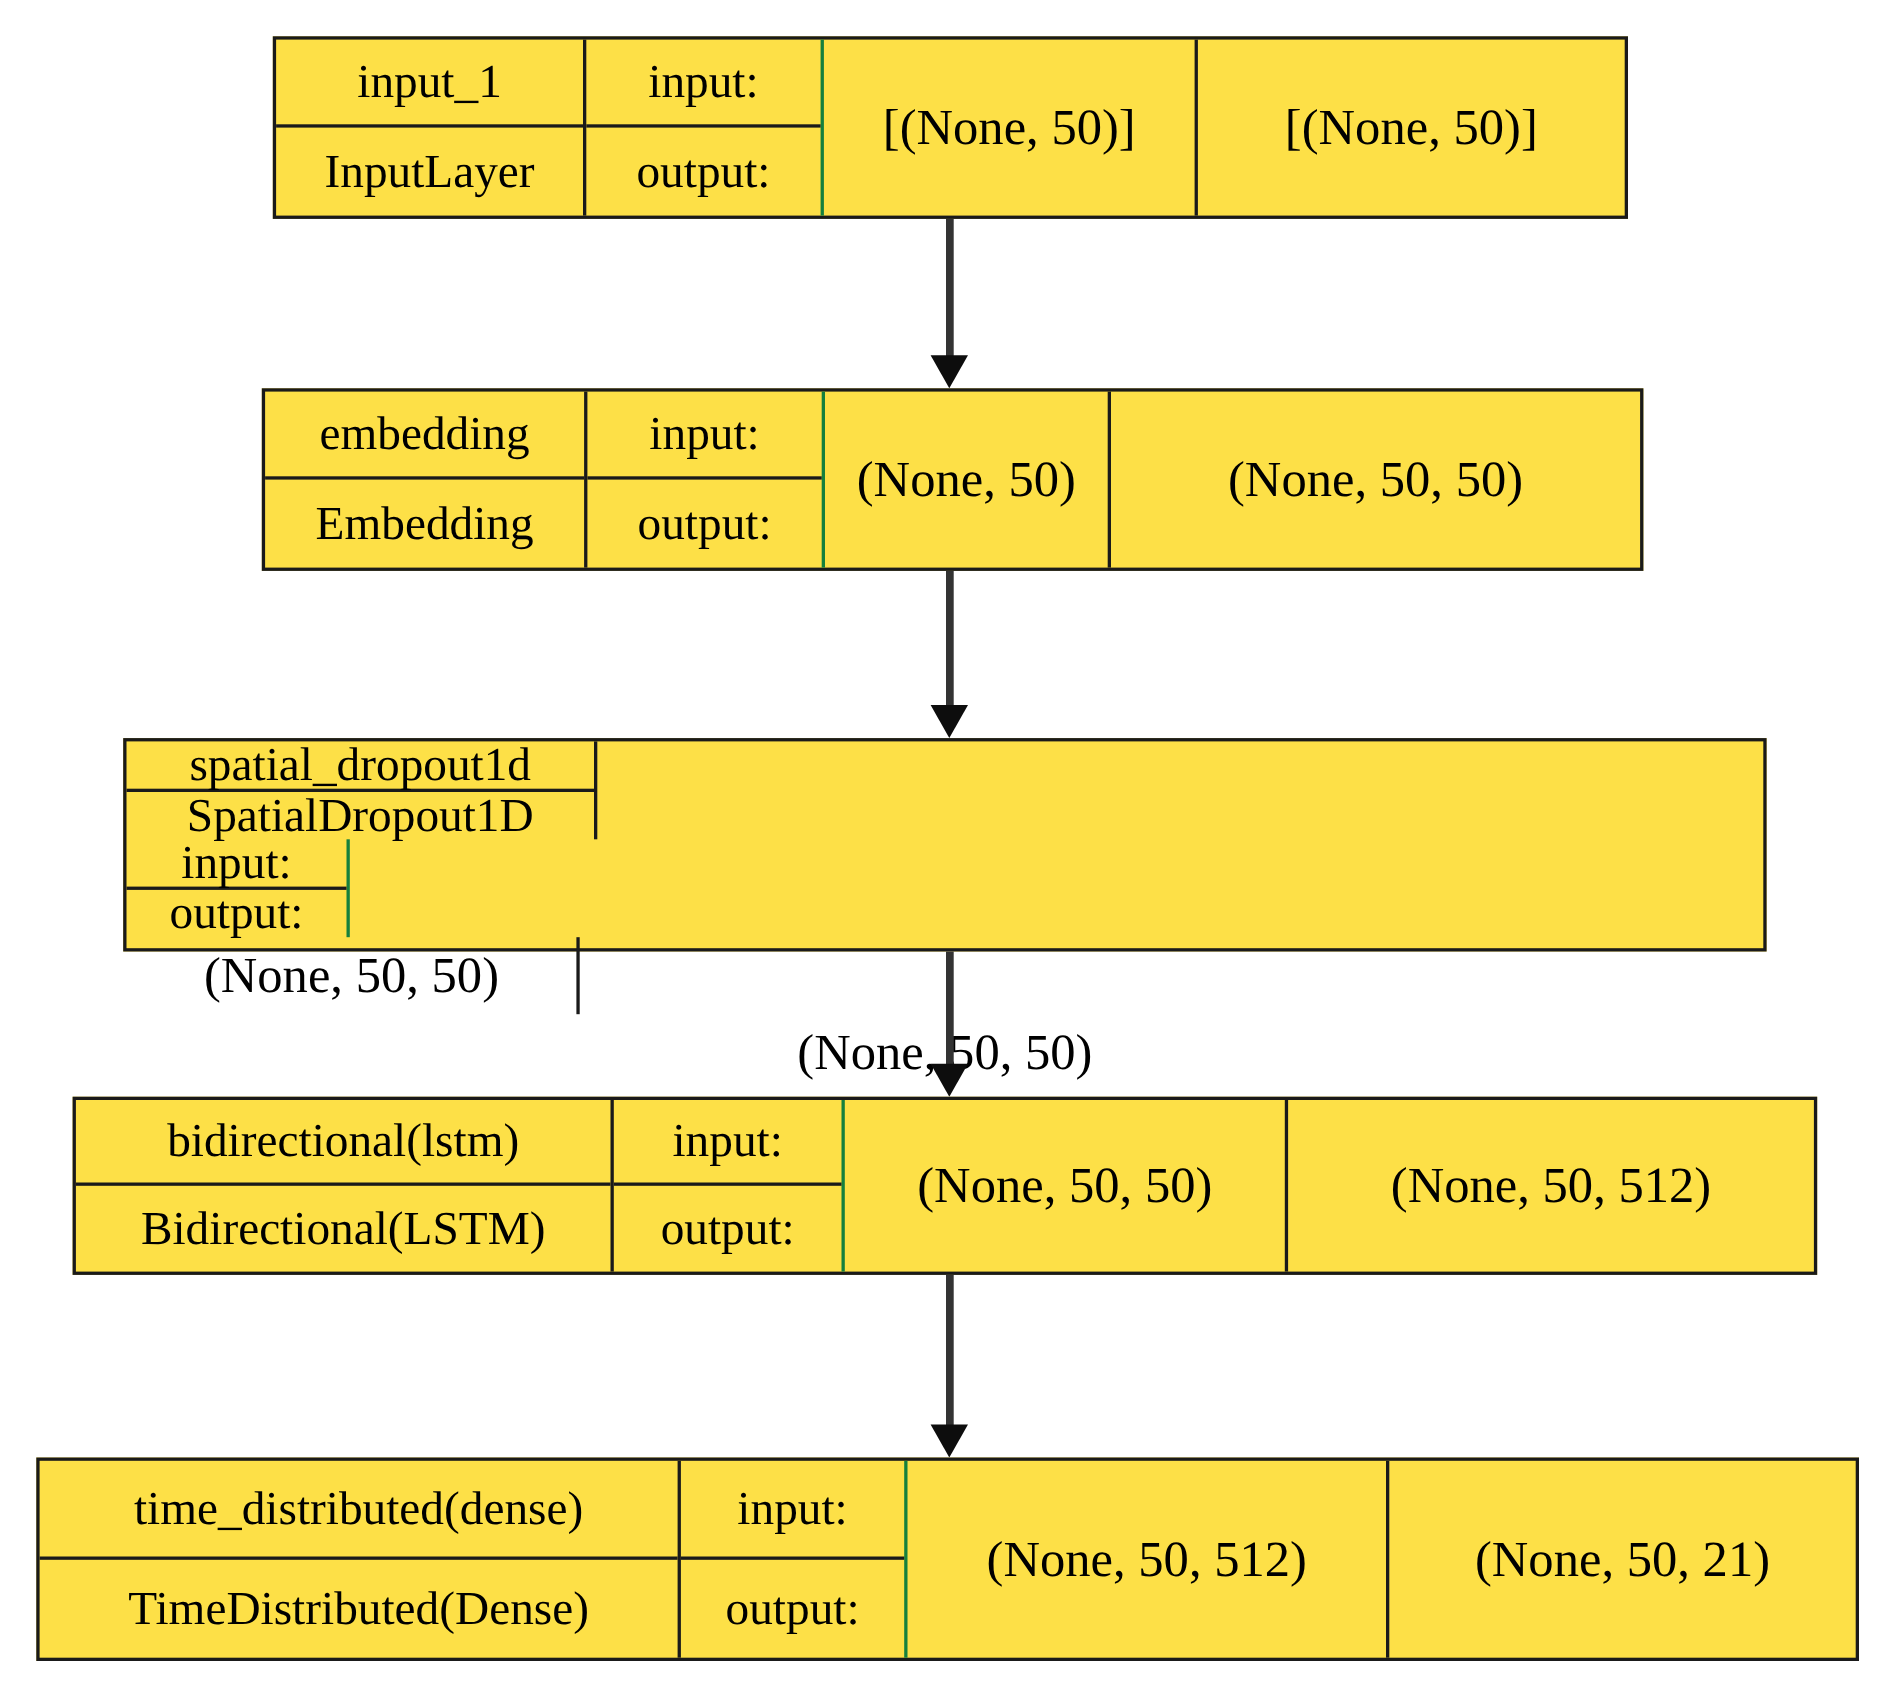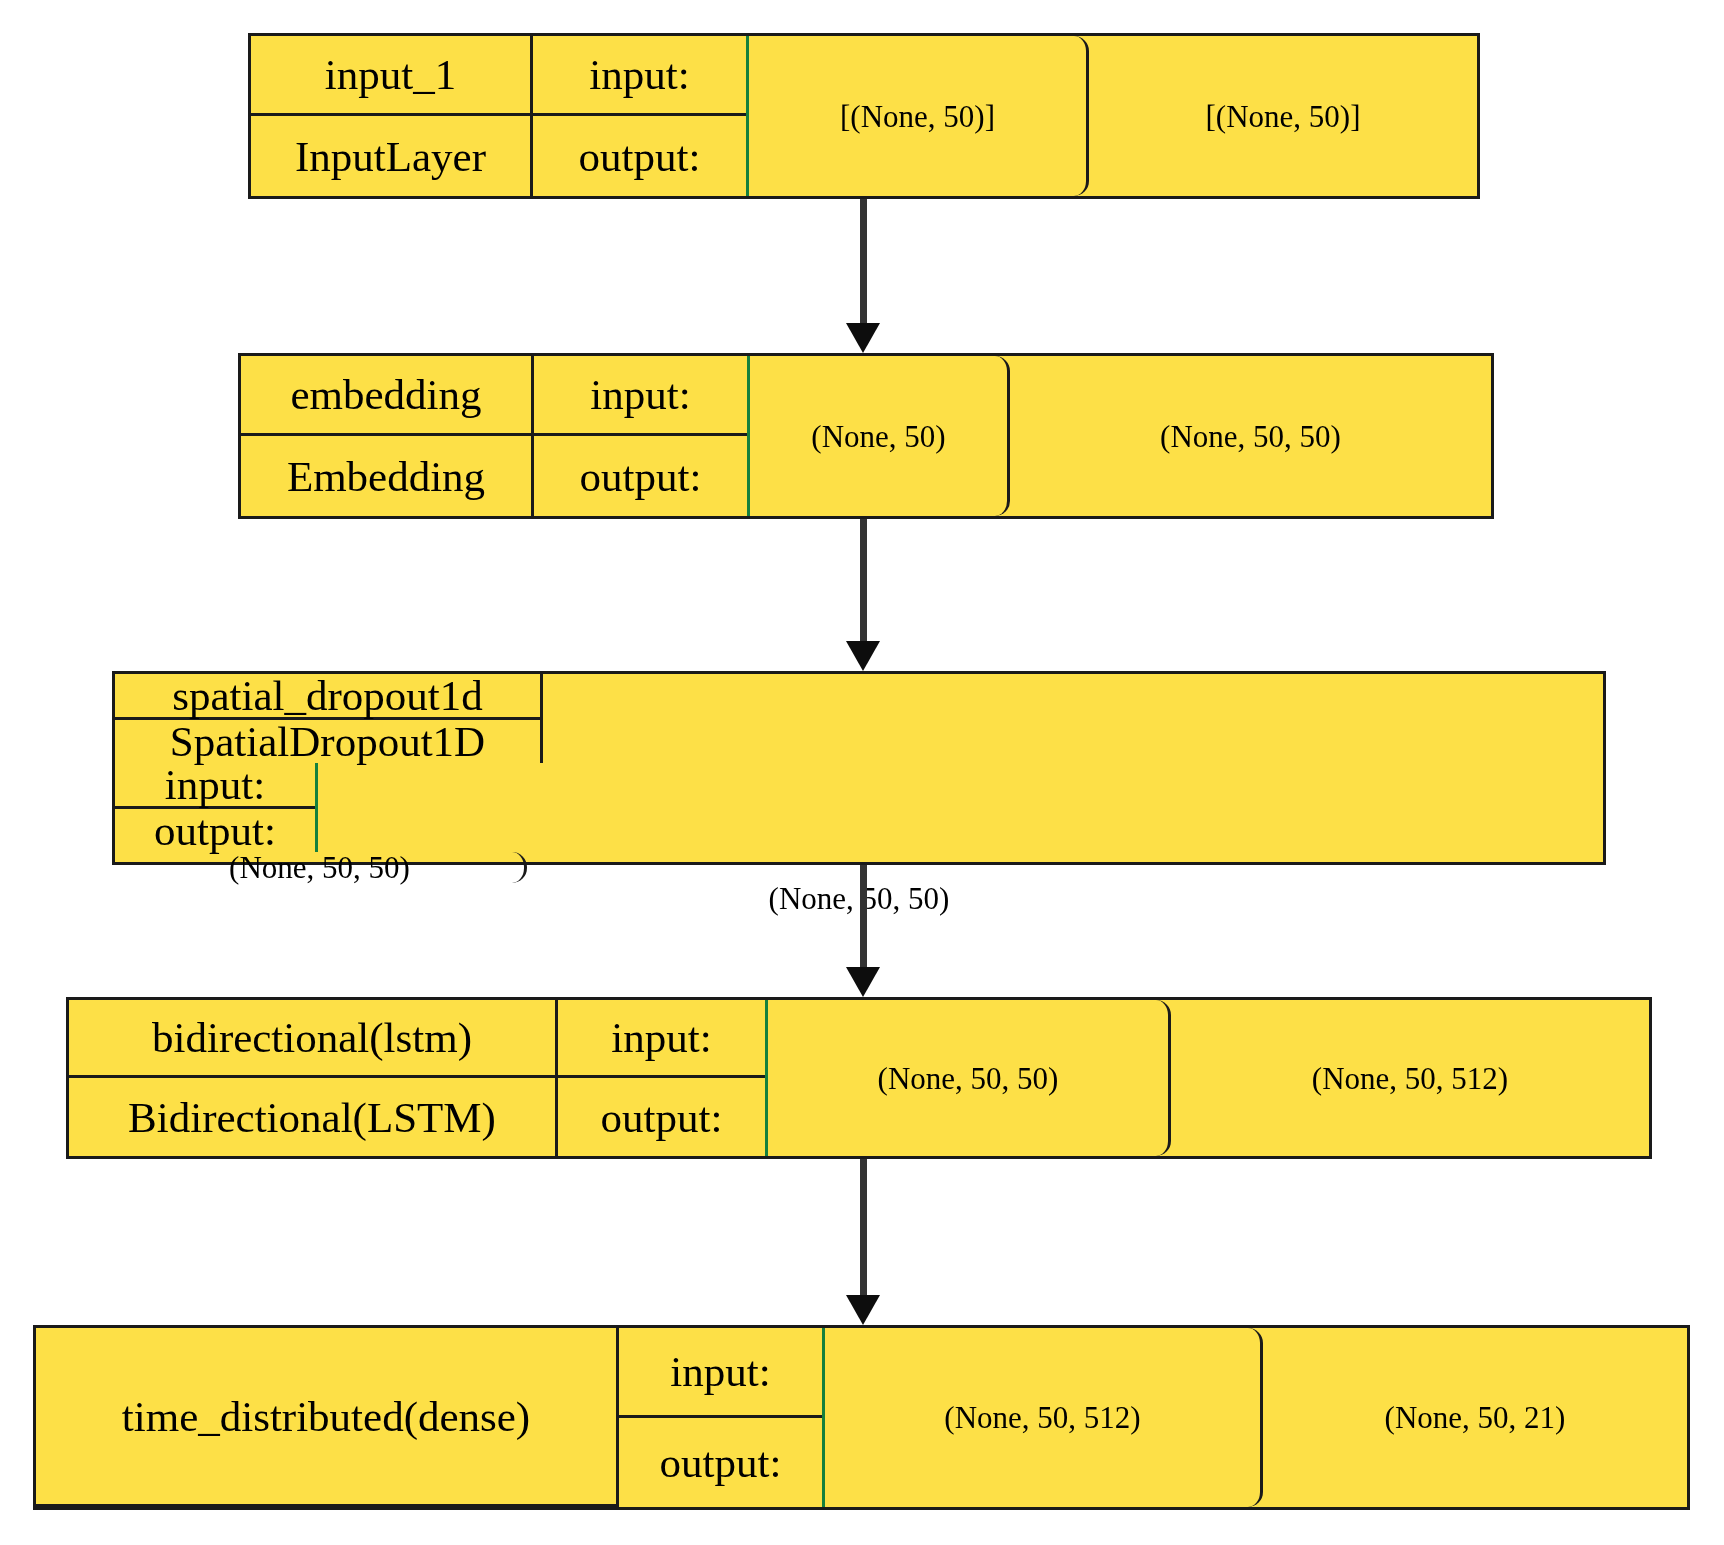--- a/index.html
+++ b/index.html
@@ -56,24 +56,23 @@
   }
 
   
   .col-shape {
     box-sizing: border-box;
     display: flex;
     align-items: center;
     justify-content: center;
     white-space: nowrap;
     color: #000000;
-    font-size: 31px;
+    font-size: 46px;
     line-height: 1;
-    padding: 0 18px;
-    border-radius: 15px;
+    padding: 12px 18px;
   }
   .col-shape.divided {
     border-right: 3px solid #1a1a1a;
   }
 
   
   .arrow {
     position: absolute;
   }
   .arrow .shaft {
@@ -166,20 +165,21 @@
   </div>
 
   <div class="arrow" style="left:860px; top:1159px; width:7px; height:166px;">
     <div class="shaft" style="height:138px;"></div>
     <div class="head" style="top:136px;"></div>
   </div>
 
   <div class="node" style="left:33px; top:1325px; width:1657px; height:185px;">
     <div class="col-names" style="width:583px;">
       <div class="cell top">time_distributed(dense)</div>
+      <div class="cell">TimeDistributed(Dense)</div>
     </div>
     <div class="col-io" style="width:206px;">
       <div class="cell top">input:</div>
       <div class="cell">output:</div>
     </div>
     <div class="col-shape divided" style="width:438px;">(None, 50, 512)</div>
     <div class="col-shape" style="flex:1 1 auto;">(None, 50, 21)</div>
   </div>
 
 </div>

